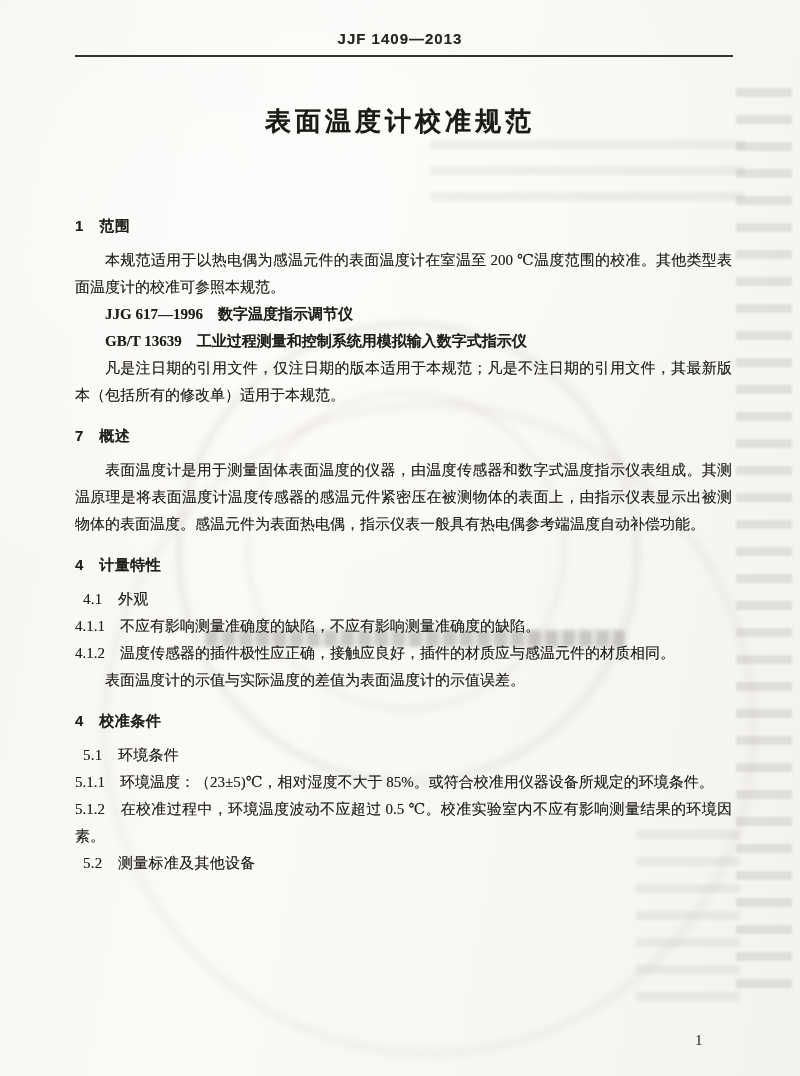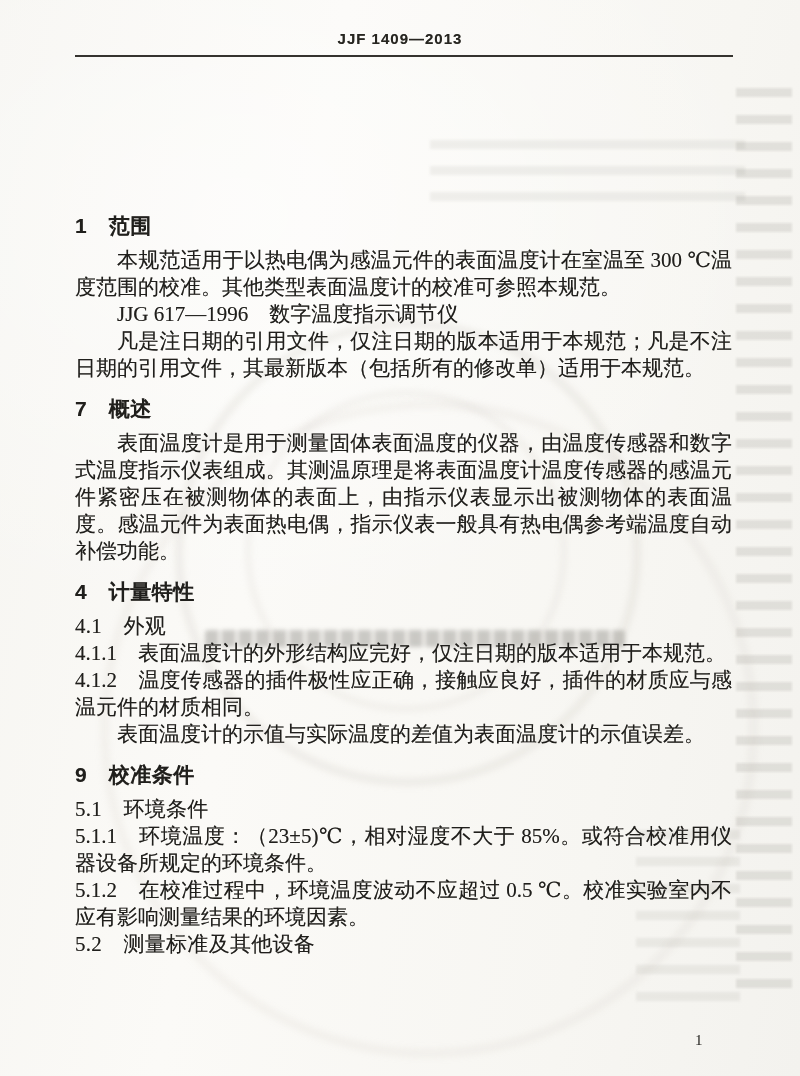--- a/index.html
+++ b/index.html
@@ -101,69 +101,71 @@
     top: 1032px; left: 695px;
     font-size: 15px;
     color: #23221f;
   }
 
   
   .body-flow {
     position: absolute;
     left: 75px; top: 199px;
     width: 657px;
-    font-size: 21px;
+    font-size: 15px;
     line-height: 27px;
     text-align: justify;
     color: #201f1c;
     text-shadow: 0 0 .6px rgba(40,38,34,.5);
   }
   .blk { margin: 0; }
   .blk.h1 {
     font-family: "Liberation Sans", "DejaVu Sans", sans-serif;
     font-weight: 700;
     margin: 13px 0 8px;
     text-align: left;
     letter-spacing: .5px;
   }
-  .blk.h2 { letter-spacing: .3px; }
+  .blk.h2 { letter-spacing: .3px; margin-left: 8px; }
   .blk.para { text-indent: 2em; }
-  .blk.ref { padding-left: 2em; }
+  .blk.ref { padding-left: 2em; font-weight: bold; }
   .blk.clause {}
 </style>
 </head>
 <body>
 
 <div class="page">
 
   <div class="bleed-col"></div>
   <div class="bleed-patch-a"></div>
   <div class="bleed-patch-b"></div>
   <div class="bleed-band"></div>
   <div class="wm-ring wm-outer"></div>
   <div class="wm-ring wm-inner"></div>
   <div class="wm-ring wm-large"></div>
 
   <div class="header-code">JJF 1409—2013</div>
   <div class="header-rule"></div>
 
+  <div class="doc-title">表面温度计校准规范</div>
 
   <main class="body-flow">
       <div class="blk h1">1　范围</div>
-      <div class="blk para">本规范适用于以热电偶为感温元件的表面温度计在室温至 300 ℃温度范围的校准。其他类型表面温度计的校准可参照本规范。</div>
+      <div class="blk para">本规范适用于以热电偶为感温元件的表面温度计在室温至 200 ℃温度范围的校准。其他类型表面温度计的校准可参照本规范。</div>
       <div class="blk ref">JJG 617—1996　数字温度指示调节仪</div>
+      <div class="blk ref">GB/T 13639　工业过程测量和控制系统用模拟输入数字式指示仪</div>
       <div class="blk para">凡是注日期的引用文件，仅注日期的版本适用于本规范；凡是不注日期的引用文件，其最新版本（包括所有的修改单）适用于本规范。</div>
       <div class="blk h1">7　概述</div>
       <div class="blk para">表面温度计是用于测量固体表面温度的仪器，由温度传感器和数字式温度指示仪表组成。其测温原理是将表面温度计温度传感器的感温元件紧密压在被测物体的表面上，由指示仪表显示出被测物体的表面温度。感温元件为表面热电偶，指示仪表一般具有热电偶参考端温度自动补偿功能。</div>
       <div class="blk h1">4　计量特性</div>
       <div class="blk h2">4.1　外观</div>
-      <div class="blk clause">4.1.1　表面温度计的外形结构应完好，仅注日期的版本适用于本规范。</div>
+      <div class="blk clause">4.1.1　不应有影响测量准确度的缺陷，不应有影响测量准确度的缺陷。</div>
       <div class="blk clause">4.1.2　温度传感器的插件极性应正确，接触应良好，插件的材质应与感温元件的材质相同。</div>
       <div class="blk para">表面温度计的示值与实际温度的差值为表面温度计的示值误差。</div>
-      <div class="blk h1">9　校准条件</div>
+      <div class="blk h1">4　校准条件</div>
       <div class="blk h2">5.1　环境条件</div>
       <div class="blk clause">5.1.1　环境温度：（23±5)℃，相对湿度不大于 85%。或符合校准用仪器设备所规定的环境条件。</div>
       <div class="blk clause">5.1.2　在校准过程中，环境温度波动不应超过 0.5 ℃。校准实验室内不应有影响测量结果的环境因素。</div>
       <div class="blk h2">5.2　测量标准及其他设备</div>
     </main>
 
   <div class="page-number">1</div>
 
 </div>
 

